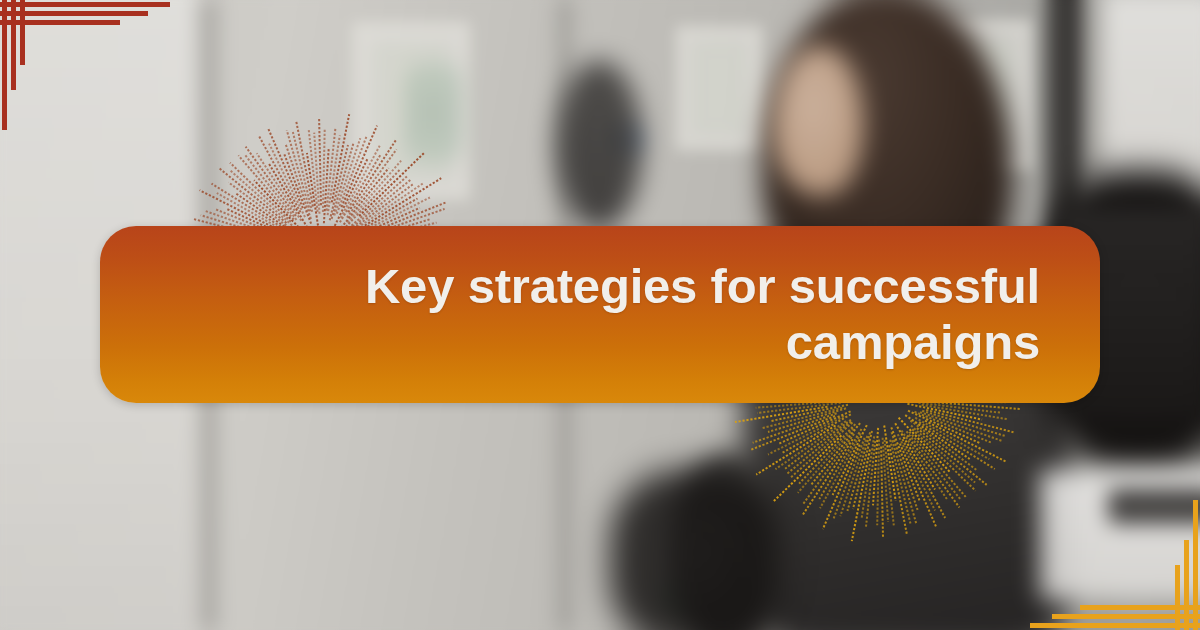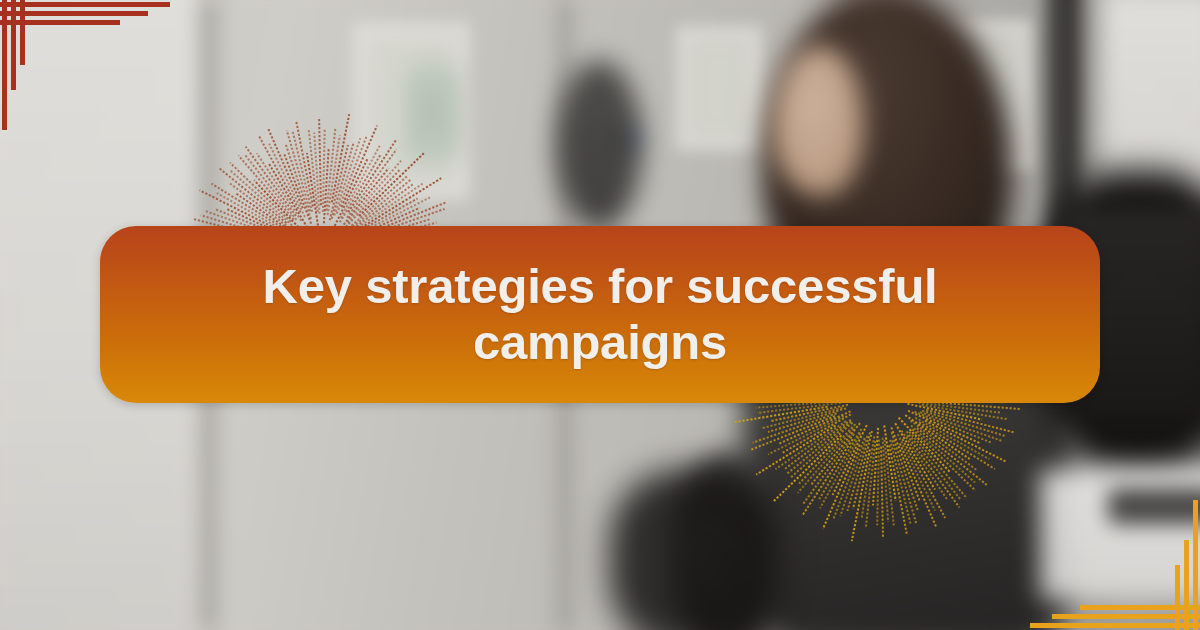--- a/index.html
+++ b/index.html
@@ -121,21 +121,21 @@
     border-radius:36px;
     background:linear-gradient(180deg,#b8441a 0%, #bd4e16 18%, #c55f10 42%, #cc7009 68%, #d48008 88%, #d9880a 100%);
     box-shadow:0 2px 10px rgba(0,0,0,.18);
     display:flex; align-items:center; justify-content:center;
   }
   #banner-text {
     color:#f1efeb;
     font-size:49px;
     font-weight:bold;
     line-height:1.14;
-    text-align:center;
+    text-align:right;
     letter-spacing:-.2px;
     max-width:880px;
     text-shadow:0 1px 2px rgba(90,35,5,.25);
   }
 </style>
 </head>
 <body>
 
 <div id="stage">
 

